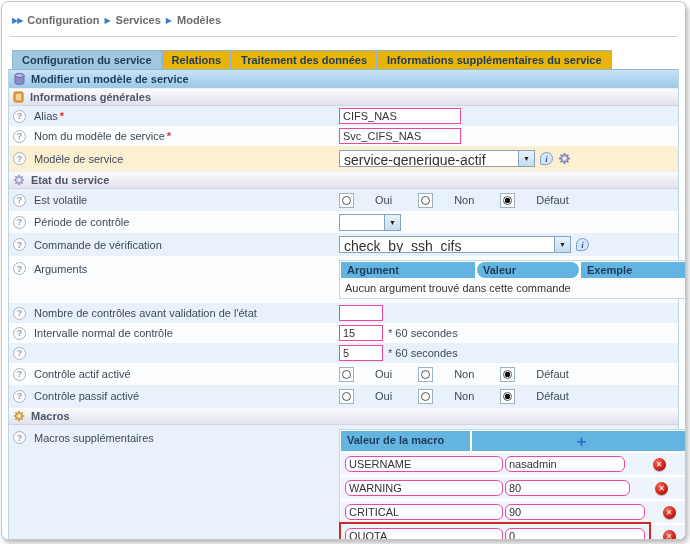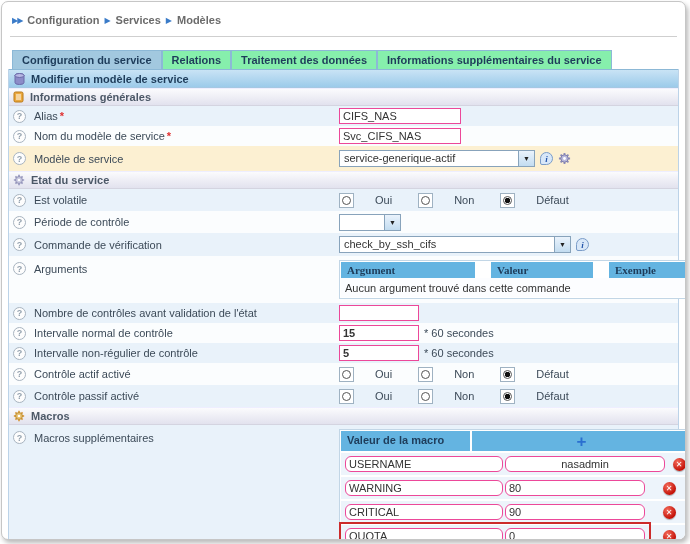--- a/index.html
+++ b/index.html
@@ -12,21 +12,21 @@
   }
   
   .breadcrumb { display:flex; align-items:center; gap:5px; padding:2px 0 6px 4px; font-size:11px; color:#6b6b6b; font-weight:bold; }
   .bc-arrows { color:#3a7bc8; font-size:8px; letter-spacing:-1px; }
   .bc-sep { color:#3a7bc8; font-size:8px; }
   .divider { border-top:1px solid #cfcfcf; margin:4px 2px 0 2px; }
 
   
   .tabs { display:flex; margin:13px 0 0 4px; }
   .tab {
-    background:#86efac; border:1px solid #8cb8d6; border-bottom:none;
+    background:#eab308; border:1px solid #8cb8d6; border-bottom:none;
     color:#1e3c5a; font-size:11px; font-weight:bold;
     padding:3px 9px 3px 9px; cursor:pointer; white-space:nowrap;
   }
   .tab.active { background:#a2c8df; }
 
   
   .content { border:1px solid #bcd3e8; border-top:none; }
 
   .title-bar {
     height:19px; display:flex; align-items:center; gap:6px; padding-left:5px;
@@ -55,47 +55,47 @@
     background:#fdfdfd; font-size:9px; font-weight:bold; display:inline-flex;
     align-items:center; justify-content:center; flex-shrink:0;
   }
   .req { color:#e03030; font-weight:bold; margin-left:2px; }
 
   
   input.txt {
     height:16px; border:1px solid #ec4899; font-size:11px; padding:1px 3px;
     font-family:"Liberation Sans","DejaVu Sans",sans-serif; color:#333; background:#fff;
   }
-  .w120 { width:122px; } .w55 { width:80px;font-weight:bold; } .w88 { width:90px;border-radius:6px; }
+  .w120 { width:122px; } .w55 { width:44px; } .w88 { width:90px;border-radius:6px; }
   .suffix { font-size:11px; color:#3c4a58; }
 
   
   .combo { display:flex; height:17px; border:1px solid #88a3bb; background:#fff; }
-  .combo-text { flex:1; font-size:11px; padding:1px 4px; color:#333; white-space:nowrap; overflow:hidden; }
+  .combo-text { flex:1; font-size:14px; padding:1px 4px; color:#333; white-space:nowrap; overflow:hidden; }
   .combo-btn {
     width:16px; border-left:1px solid #88a3bb; background:linear-gradient(#eaf3fc,#c3dcf0);
     display:flex; align-items:center; justify-content:center; font-size:7px; color:#222; cursor:pointer;
   }
   .combo.w196 { width:196px; } .combo.w232 { width:232px; } .combo.w62 { width:62px; }
 
   
   .radio-group { display:flex; align-items:center; gap:21px; }
   .radio-box {
     width:15px; height:15px; border:1px solid #9fb2c2; background:#fff;
     display:inline-flex; align-items:center; justify-content:center; cursor:pointer;
   }
   .radio-circle { width:9px; height:9px; border-radius:50%; border:1px solid #555; background:#fff; }
   .radio-box.checked .radio-circle { background:radial-gradient(circle at 50% 50%, #111 0 2.5px, #fff 3px); }
   .radio-label { margin-right:5px; }
 
   
   .args-table { width:352px; border:1px solid #c2d6e6; background:#fff; padding:1px; }
-  .args-head { display:flex; gap:16px;font-family:Liberation Serif, serif; }
+  .args-head { display:flex; gap:2px; }
   .args-head > div { background:#64b4e1; color:#1e3c5a; font-weight:bold; font-size:11px; padding:2px 6px; }
-  .ah-arg { width:134px; } .ah-val { width:102px; } .ah-ex { flex:1; }
+  .ah-arg { width:134px; } .ah-val { width:102px;border-radius:8px; } .ah-ex { flex:1; }
   .args-empty { font-size:11px; color:#333; padding:4px 6px 3px 4px; background:#fcfdff; }
 
   
   .macro-table { width:354px; border:1px solid #c2d6e6; background:#fff; padding:1px; }
   .macro-head { display:flex; gap:2px; margin-bottom:2px; }
   .macro-head > div { background:#64b4e1; color:#1e3c5a; font-weight:bold; font-size:11px; padding:3px 6px; height:20px; }
   .mh-name { width:164px; } .mh-val { width:129px; } .mh-add { flex:1; display:flex; align-items:center; justify-content:center; padding:0; }
   .add-btn { color:#2a6fd0; font-size:17px; font-weight:bold; line-height:1; cursor:pointer; }
   .macro-row { position:relative; display:flex; align-items:center; gap:2px; background:#edf4fb; margin-bottom:2px; height:22px; padding-left:4px; }
   .mc-name { width:160px; } .mc-val { width:146px; }
@@ -308,21 +308,20 @@
       </div>
       <div class="value-cell">
         <input class="txt w55" value="15" style="">
         <span class="suffix">* 60 secondes</span>
       </div>
     </div>
 
     <div class="row alt">
       <div class="label-cell">
         <span class="help-icon">?</span>
-        <span>Intervalle non-régulier de contrôle</span>
       </div>
       <div class="value-cell">
         <input class="txt w55" value="5" style="">
         <span class="suffix">* 60 secondes</span>
       </div>
     </div>
 
     <div class="row norm" style="min-height:22px">
       <div class="label-cell">
         <span class="help-icon">?</span>
@@ -394,29 +393,29 @@
         <div class="macro-table">
           <div class="macro-head">
             <div class="mh-val">Valeur de la macro</div>
             <div class="mh-add">
               <span class="add-btn">+</span>
             </div>
           </div>
 
           <div class="macro-row">
             <input class="txt w88 mc-name" style="width: 158px;" value="USERNAME">
-            <input class="txt w88 mc-val" style="width: 160px; text-align: center;" value="nasadmin">
+            <input class="txt w88 mc-val" style="width: 120px;" value="nasadmin">
             <span class="mc-act">
                 <span class="del-btn">✕</span>
               </span>
           </div>
 
           <div class="macro-row">
             <input class="txt w88 mc-name" style="width: 158px;" value="WARNING">
-            <input class="txt w88 mc-val" style="width: 140px;" value="80">
+            <input class="txt w88 mc-val" style="width: 125px;" value="80">
             <span class="mc-act">
                 <span class="del-btn">✕</span>
               </span>
           </div>
 
           <div class="macro-row">
             <input class="txt w88 mc-name" style="width: 158px;" value="CRITICAL">
             <input class="txt w88 mc-val" style="width: 140px;" value="90">
             <span class="mc-act">
                 <span class="del-btn">✕</span>

